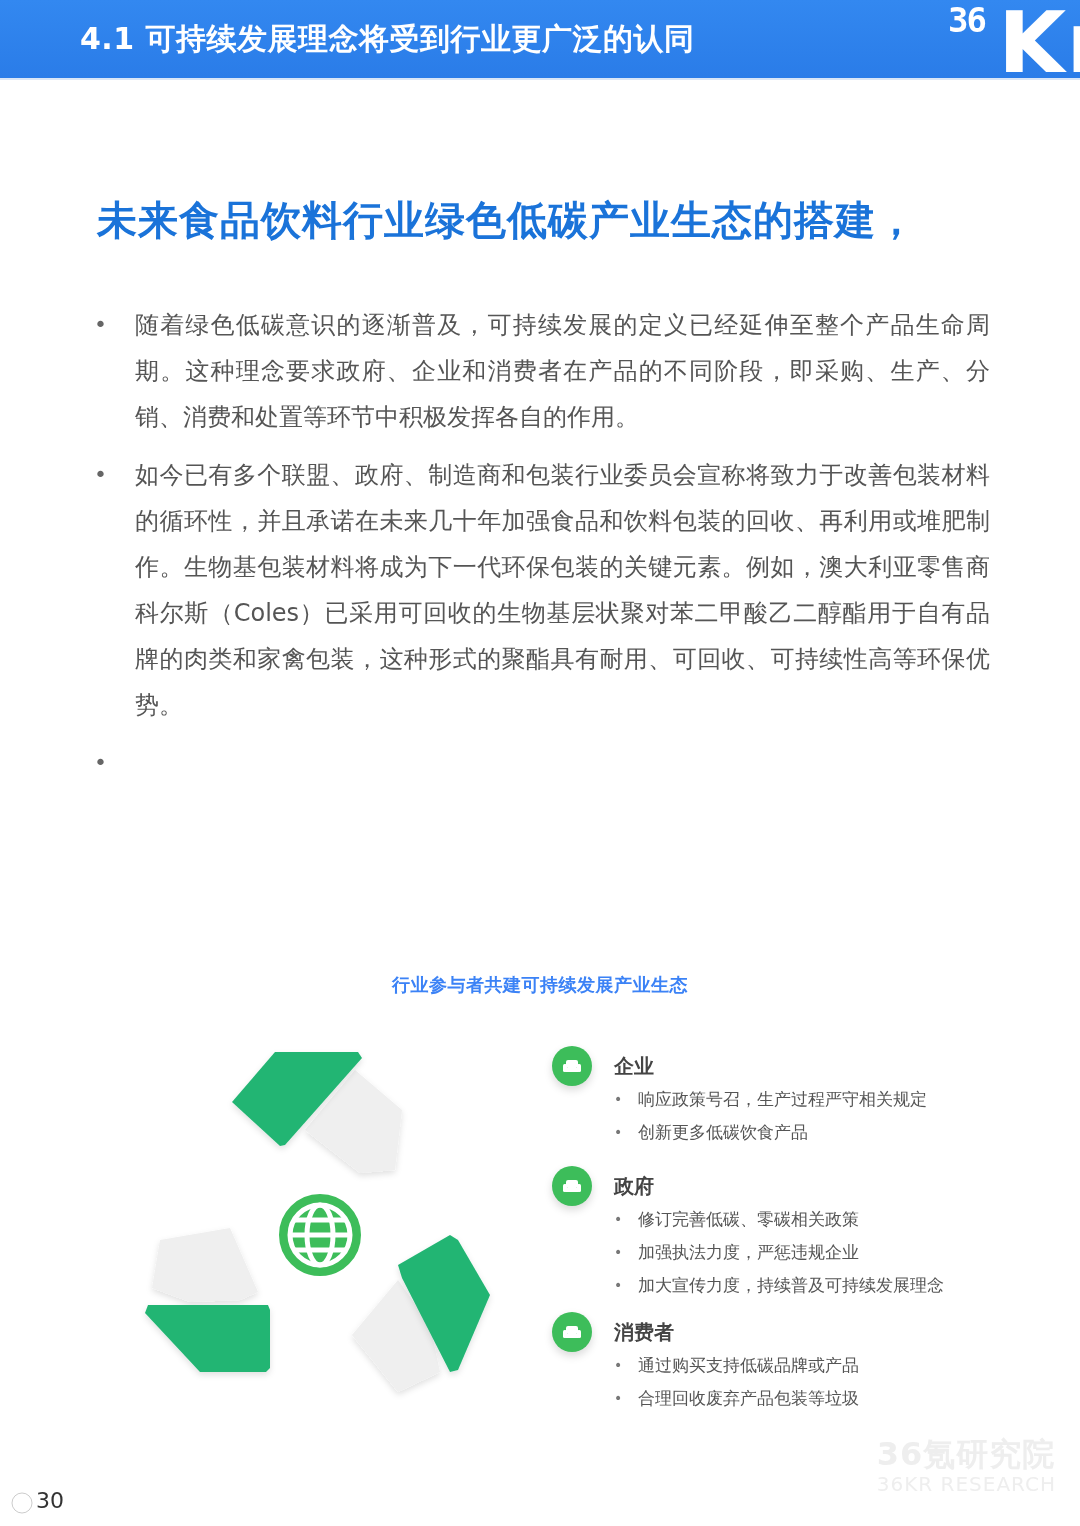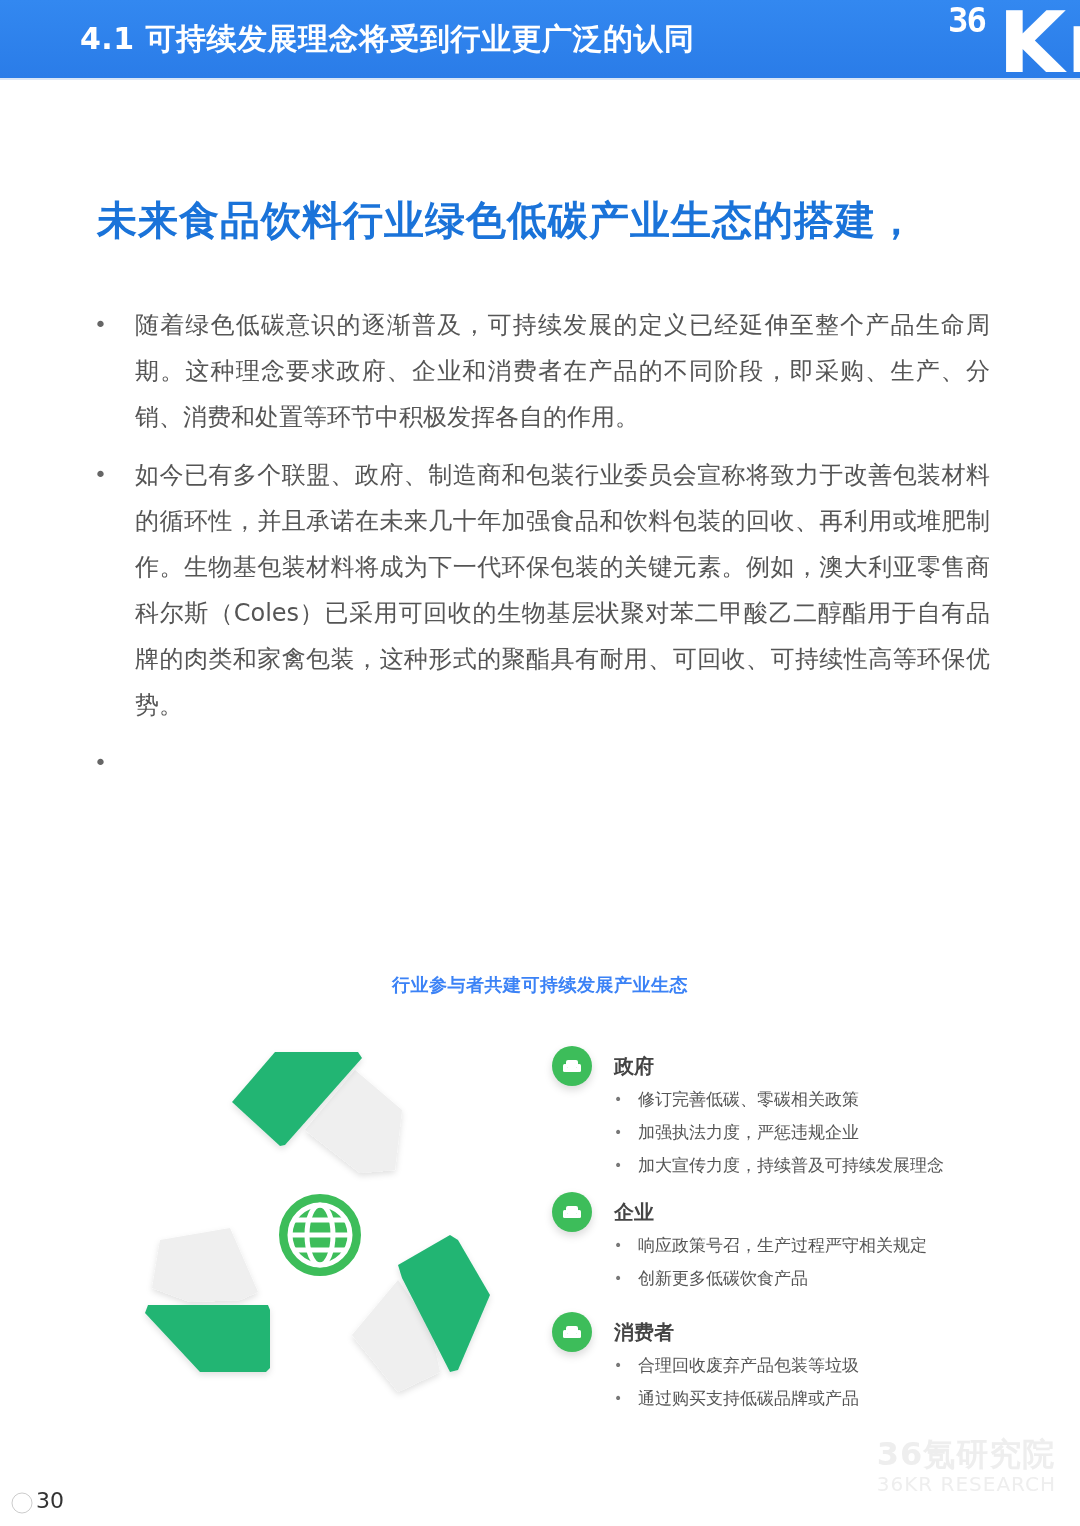--- a/index.html
+++ b/index.html
@@ -143,64 +143,64 @@
       <ellipse cx="180" cy="205" rx="13" ry="30" fill="none" stroke="#ffffff" stroke-width="5"></ellipse>
       <line x1="150" y1="205" x2="210" y2="205" stroke="#ffffff" stroke-width="5"></line>
       <line x1="155" y1="190" x2="205" y2="190" stroke="#ffffff" stroke-width="5"></line>
       <line x1="155" y1="220" x2="205" y2="220" stroke="#ffffff" stroke-width="5"></line>
       <circle cx="180" cy="205" r="38" fill="none" stroke="#3dbd5a" stroke-width="6"></circle>
     </g>
   </svg>
 </div>
 
 <div class="roles">
+  <div class="role" style="height:120px;">
+    <span class="role-icon">
+      <svg width="20" height="16" viewBox="0 0 20 16">
+          <rect x="4" y="2" width="12" height="8" rx="2" fill="#fff"></rect>
+          <rect x="1" y="6" width="4" height="8" rx="1.5" fill="#fff"></rect>
+          <rect x="15" y="6" width="4" height="8" rx="1.5" fill="#fff"></rect>
+          <rect x="4" y="10" width="12" height="4" fill="#fff"></rect>
+        </svg>
+    </span>
+    <div class="role-name">企业</div>
+    <ul class="role-items">
+      <li>响应政策号召，生产过程严守相关规定</li>
+      <li>创新更多低碳饮食产品</li>
+    </ul>
+  </div>
   <div class="role" style="height:146px;">
     <span class="role-icon">
       <svg width="20" height="16" viewBox="0 0 20 16">
           <rect x="4" y="2" width="12" height="8" rx="2" fill="#fff"></rect>
           <rect x="1" y="6" width="4" height="8" rx="1.5" fill="#fff"></rect>
           <rect x="15" y="6" width="4" height="8" rx="1.5" fill="#fff"></rect>
           <rect x="4" y="10" width="12" height="4" fill="#fff"></rect>
         </svg>
     </span>
     <div class="role-name">政府</div>
     <ul class="role-items">
       <li>修订完善低碳、零碳相关政策</li>
       <li>加强执法力度，严惩违规企业</li>
       <li>加大宣传力度，持续普及可持续发展理念</li>
     </ul>
   </div>
-  <div class="role" style="height:120px;">
-    <span class="role-icon">
-      <svg width="20" height="16" viewBox="0 0 20 16">
-          <rect x="4" y="2" width="12" height="8" rx="2" fill="#fff"></rect>
-          <rect x="1" y="6" width="4" height="8" rx="1.5" fill="#fff"></rect>
-          <rect x="15" y="6" width="4" height="8" rx="1.5" fill="#fff"></rect>
-          <rect x="4" y="10" width="12" height="4" fill="#fff"></rect>
-        </svg>
-    </span>
-    <div class="role-name">企业</div>
-    <ul class="role-items">
-      <li>响应政策号召，生产过程严守相关规定</li>
-      <li>创新更多低碳饮食产品</li>
-    </ul>
-  </div>
   <div class="role">
     <span class="role-icon">
       <svg width="20" height="16" viewBox="0 0 20 16">
           <rect x="4" y="2" width="12" height="8" rx="2" fill="#fff"></rect>
           <rect x="1" y="6" width="4" height="8" rx="1.5" fill="#fff"></rect>
           <rect x="15" y="6" width="4" height="8" rx="1.5" fill="#fff"></rect>
           <rect x="4" y="10" width="12" height="4" fill="#fff"></rect>
         </svg>
     </span>
     <div class="role-name">消费者</div>
     <ul class="role-items">
+      <li>通过购买支持低碳品牌或产品</li>
       <li>合理回收废弃产品包装等垃圾</li>
-      <li>通过购买支持低碳品牌或产品</li>
     </ul>
   </div>
 </div>
 
 <div class="footer-brand">
   <div class="cn">36氪研究院</div>
   <div class="en">36KR RESEARCH</div>
 </div>
 
 <svg class="watermark-logo" viewBox="0 0 28 26">

